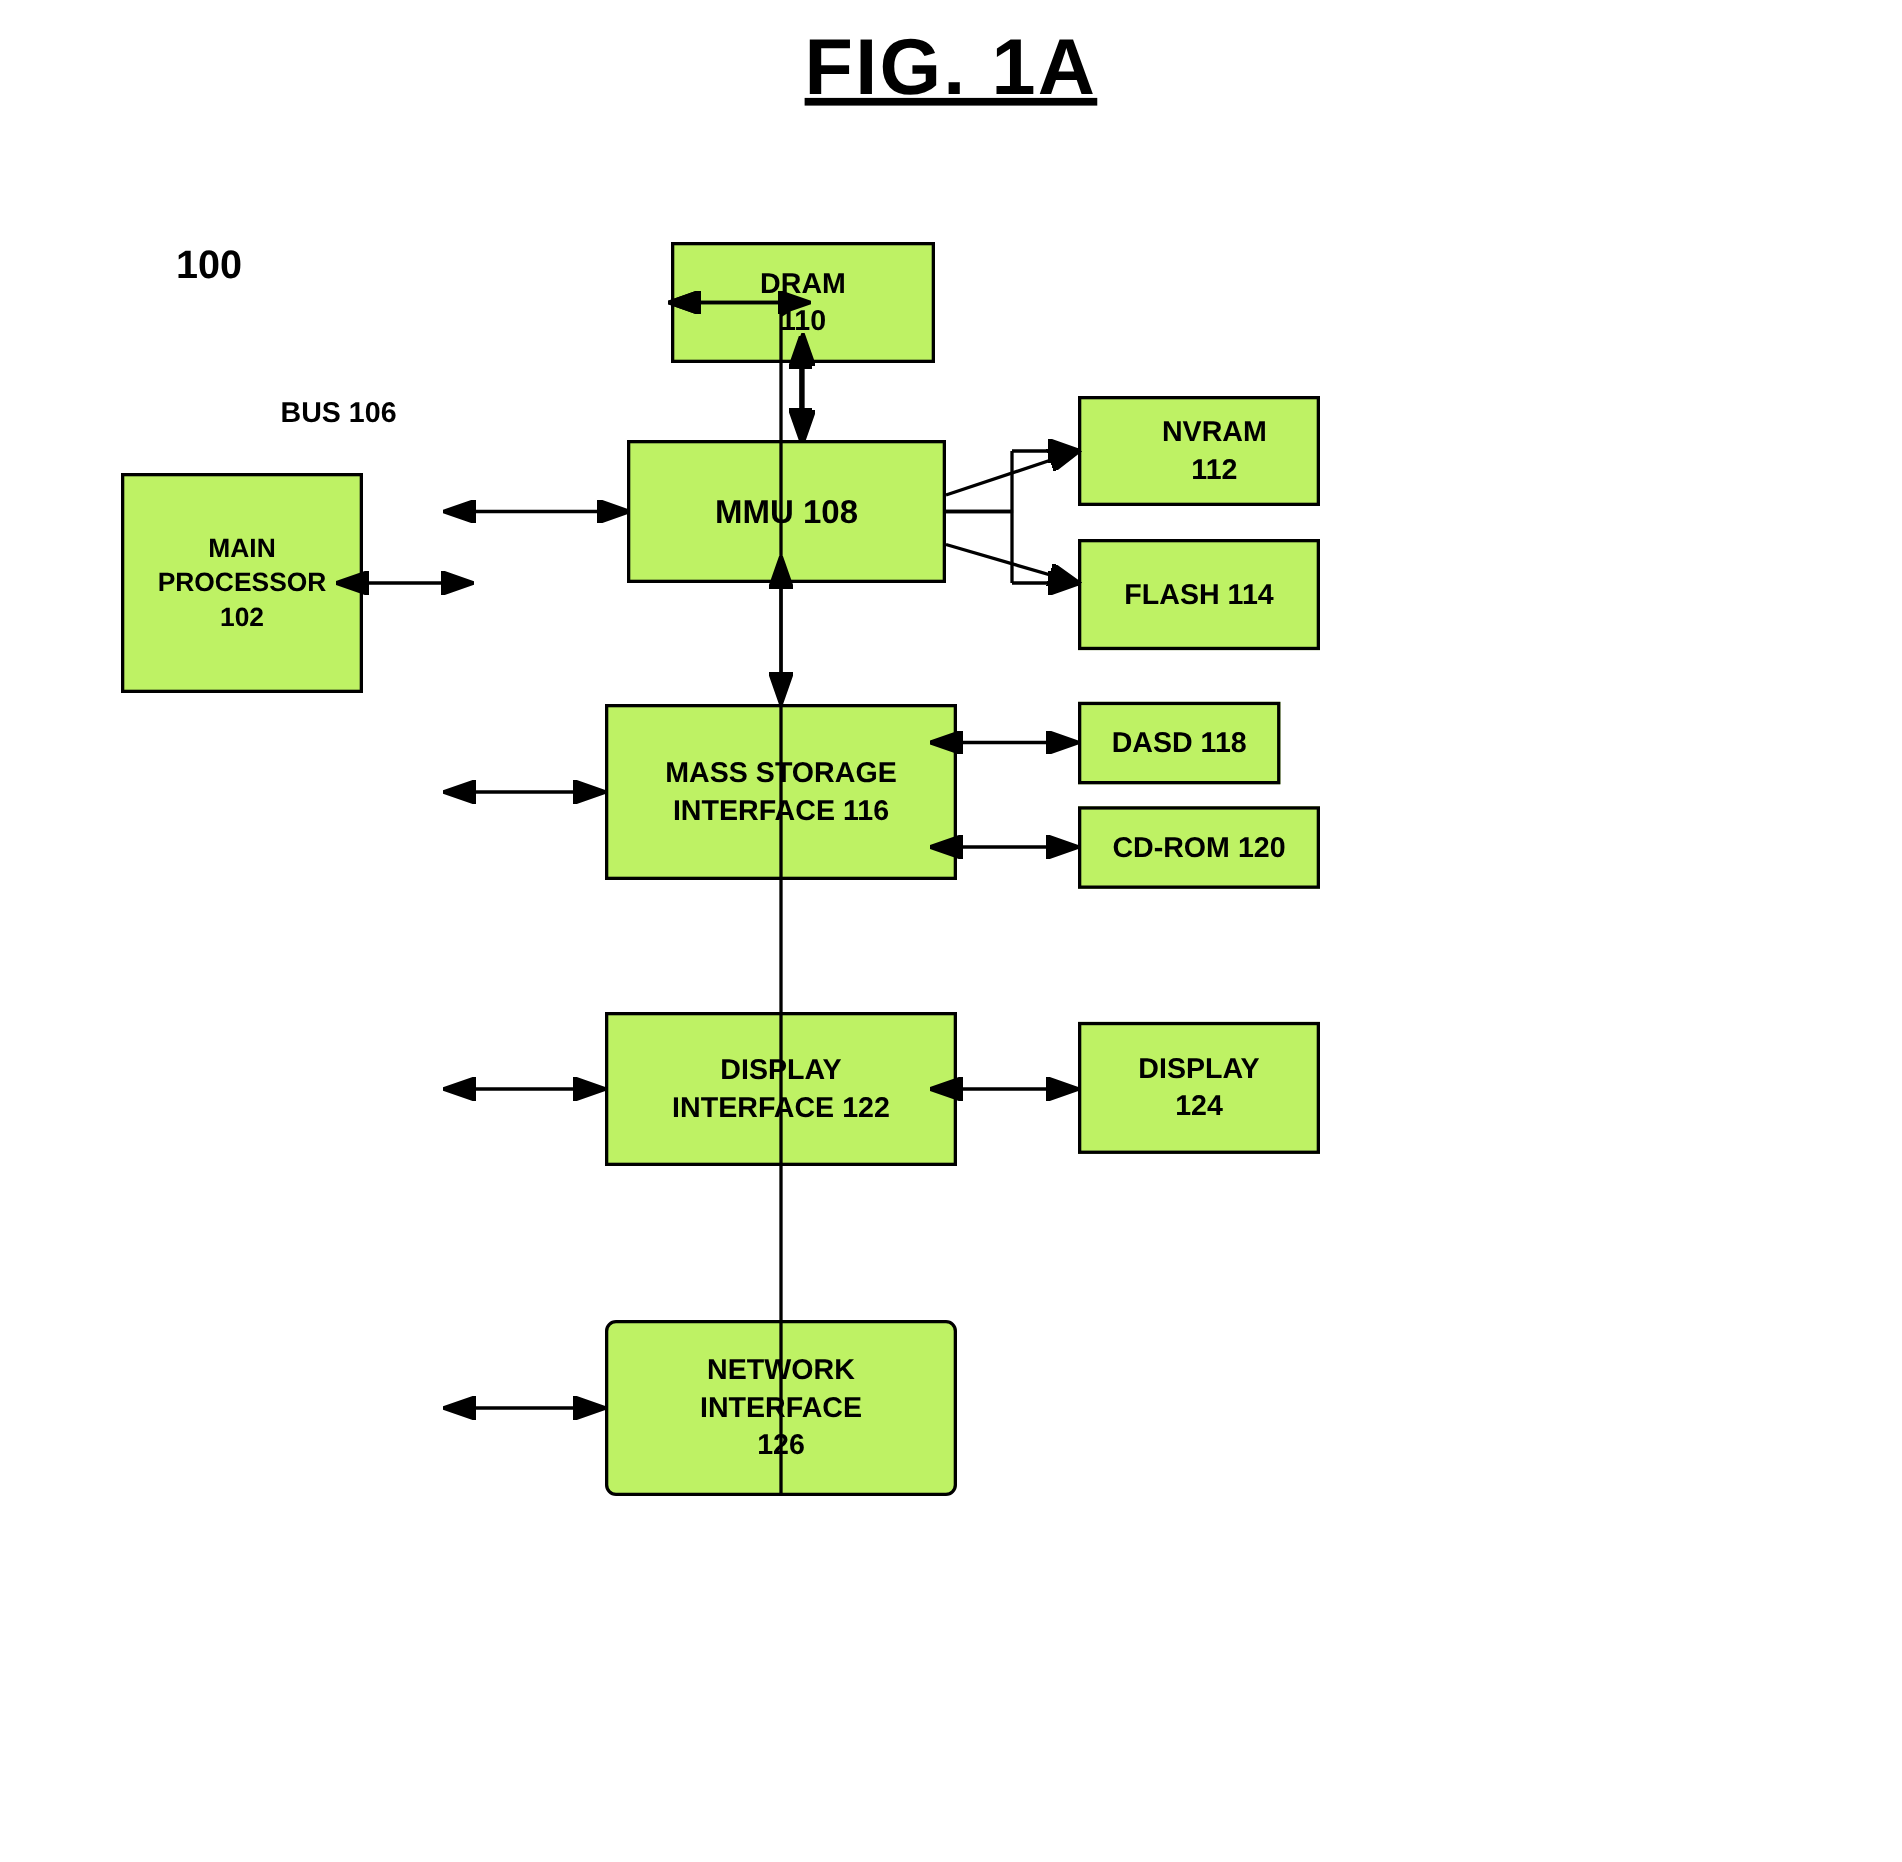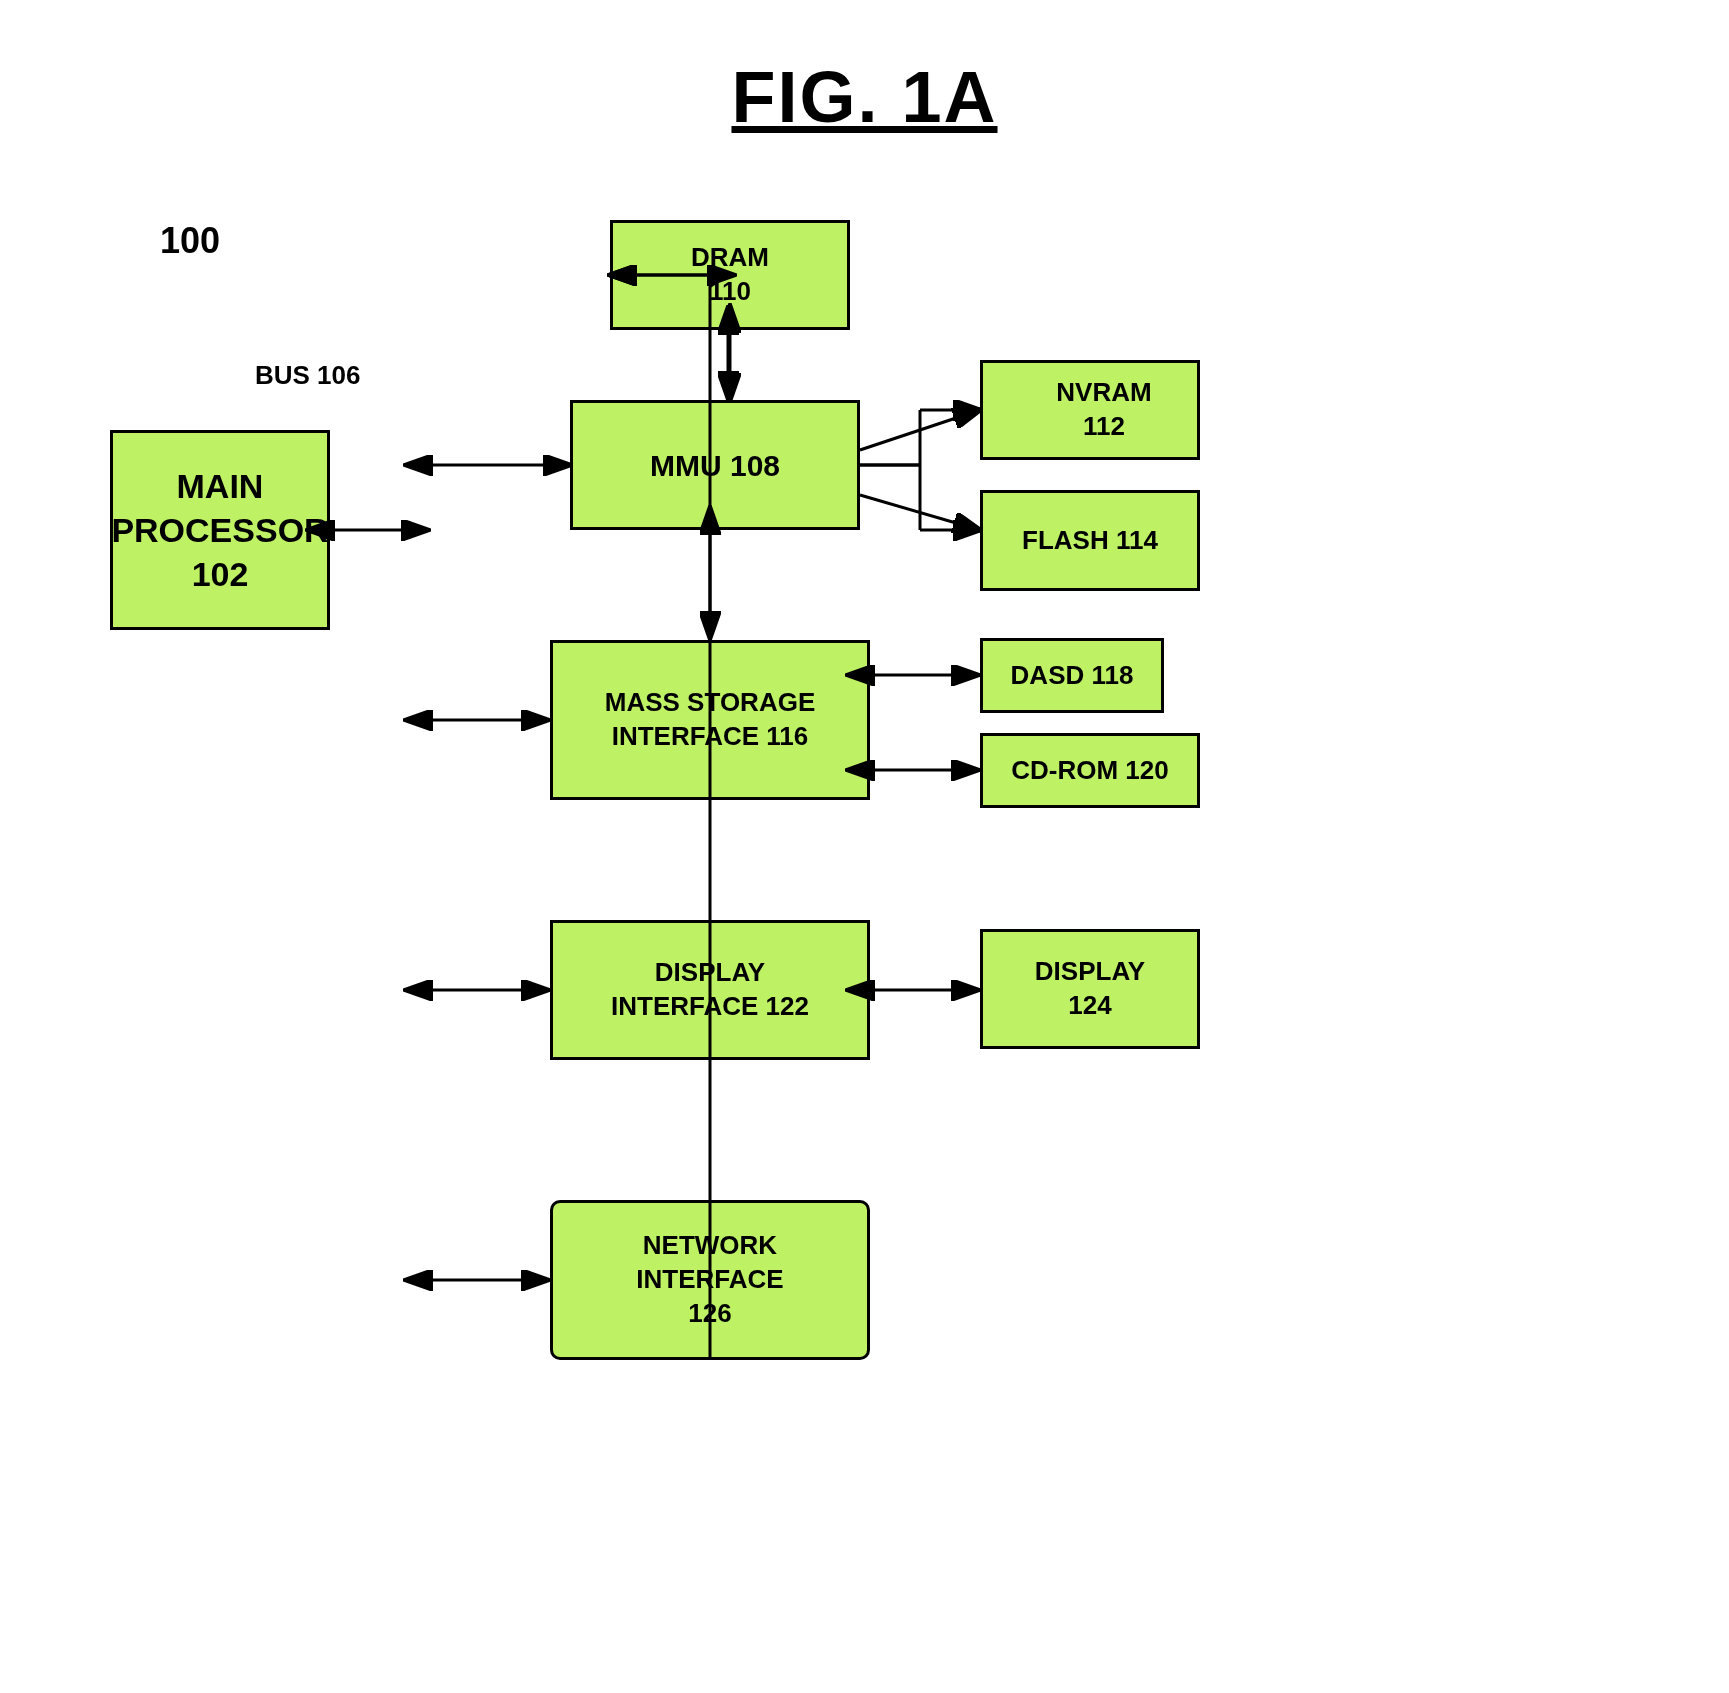--- a/index.html
+++ b/index.html
@@ -10,21 +10,21 @@
       height: 1693px;
       position: relative;
       overflow: hidden;
     }
 
     .page-title {
       text-align: center;
       font-size: 72px;
       font-weight: bold;
       text-decoration: underline;
-      padding-top: 56px;
+      padding-top: 20px;
       letter-spacing: 2px;
     }
 
     .diagram-container {
       position: absolute;
       top: 160px;
       left: 80px;
       right: 80px;
       bottom: 40px;
     }
@@ -86,21 +86,21 @@
 <body>
 
 <div class="page-title">FIG. 1A</div>
 
 <div class="diagram-container">
 
   <div class="label-100">100</div>
 
   <div class="label-bus">BUS 106</div>
 
-  <div class="box" style="left:30px; top:270px; width:220px; height:200px; font-size:34px;">
+  <div class="box" style="left:30px; top:270px; width:220px; height:200px; font-size:24px;">
     <span>MAIN</span>
     <span>PROCESSOR</span>
     <span>102</span>
   </div>
 
   <div class="box" style="left:530px; top:60px; width:240px; height:110px;">
     <span>DRAM</span>
     <span>110</span>
   </div>
 

